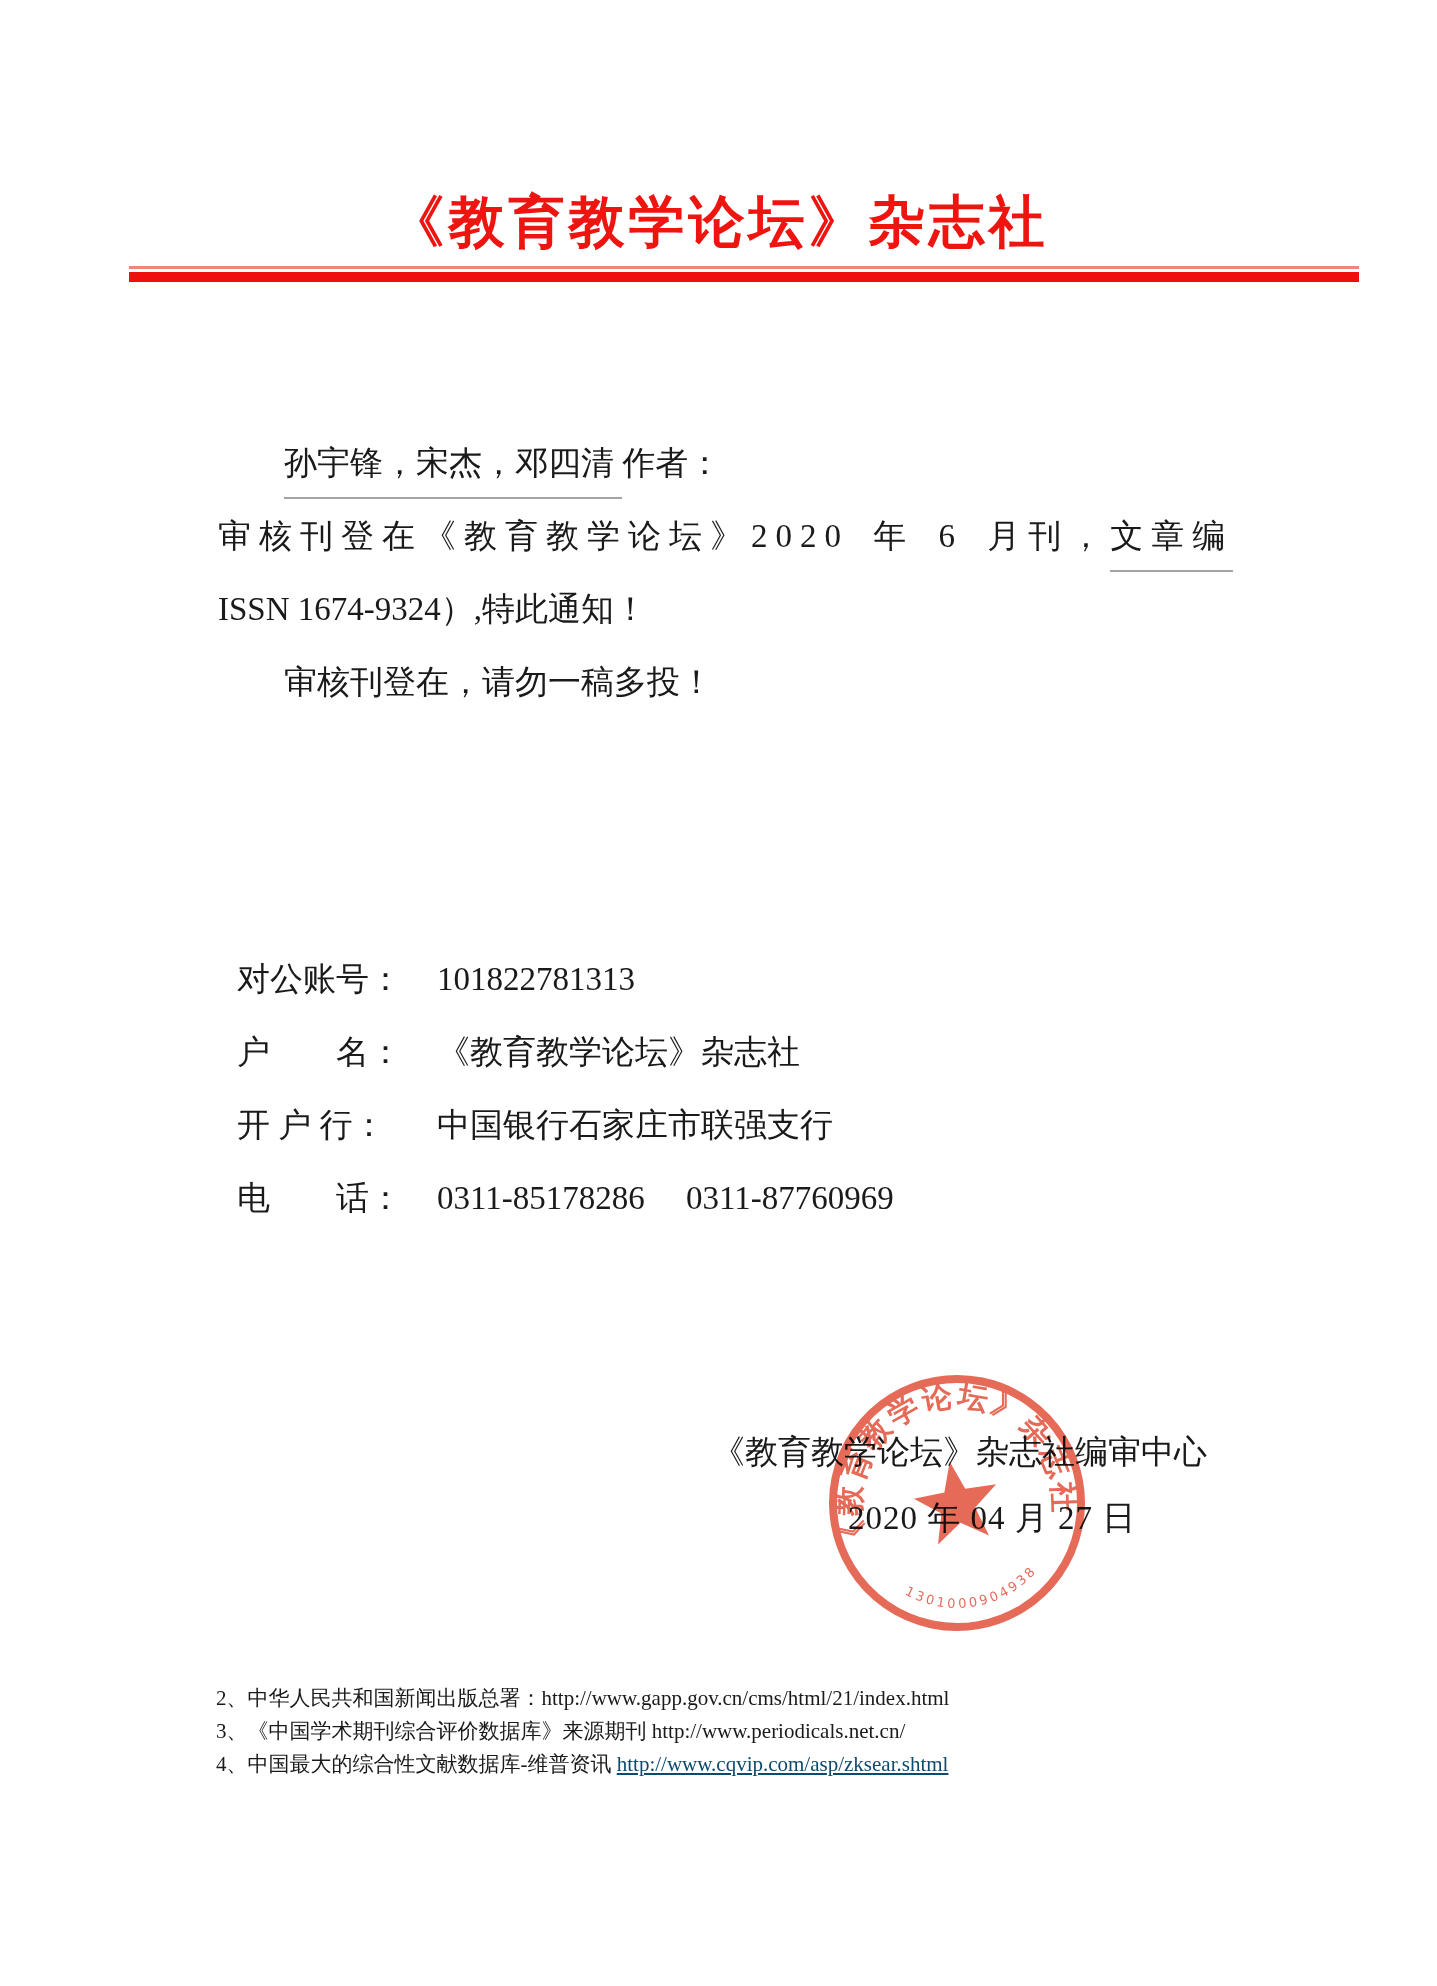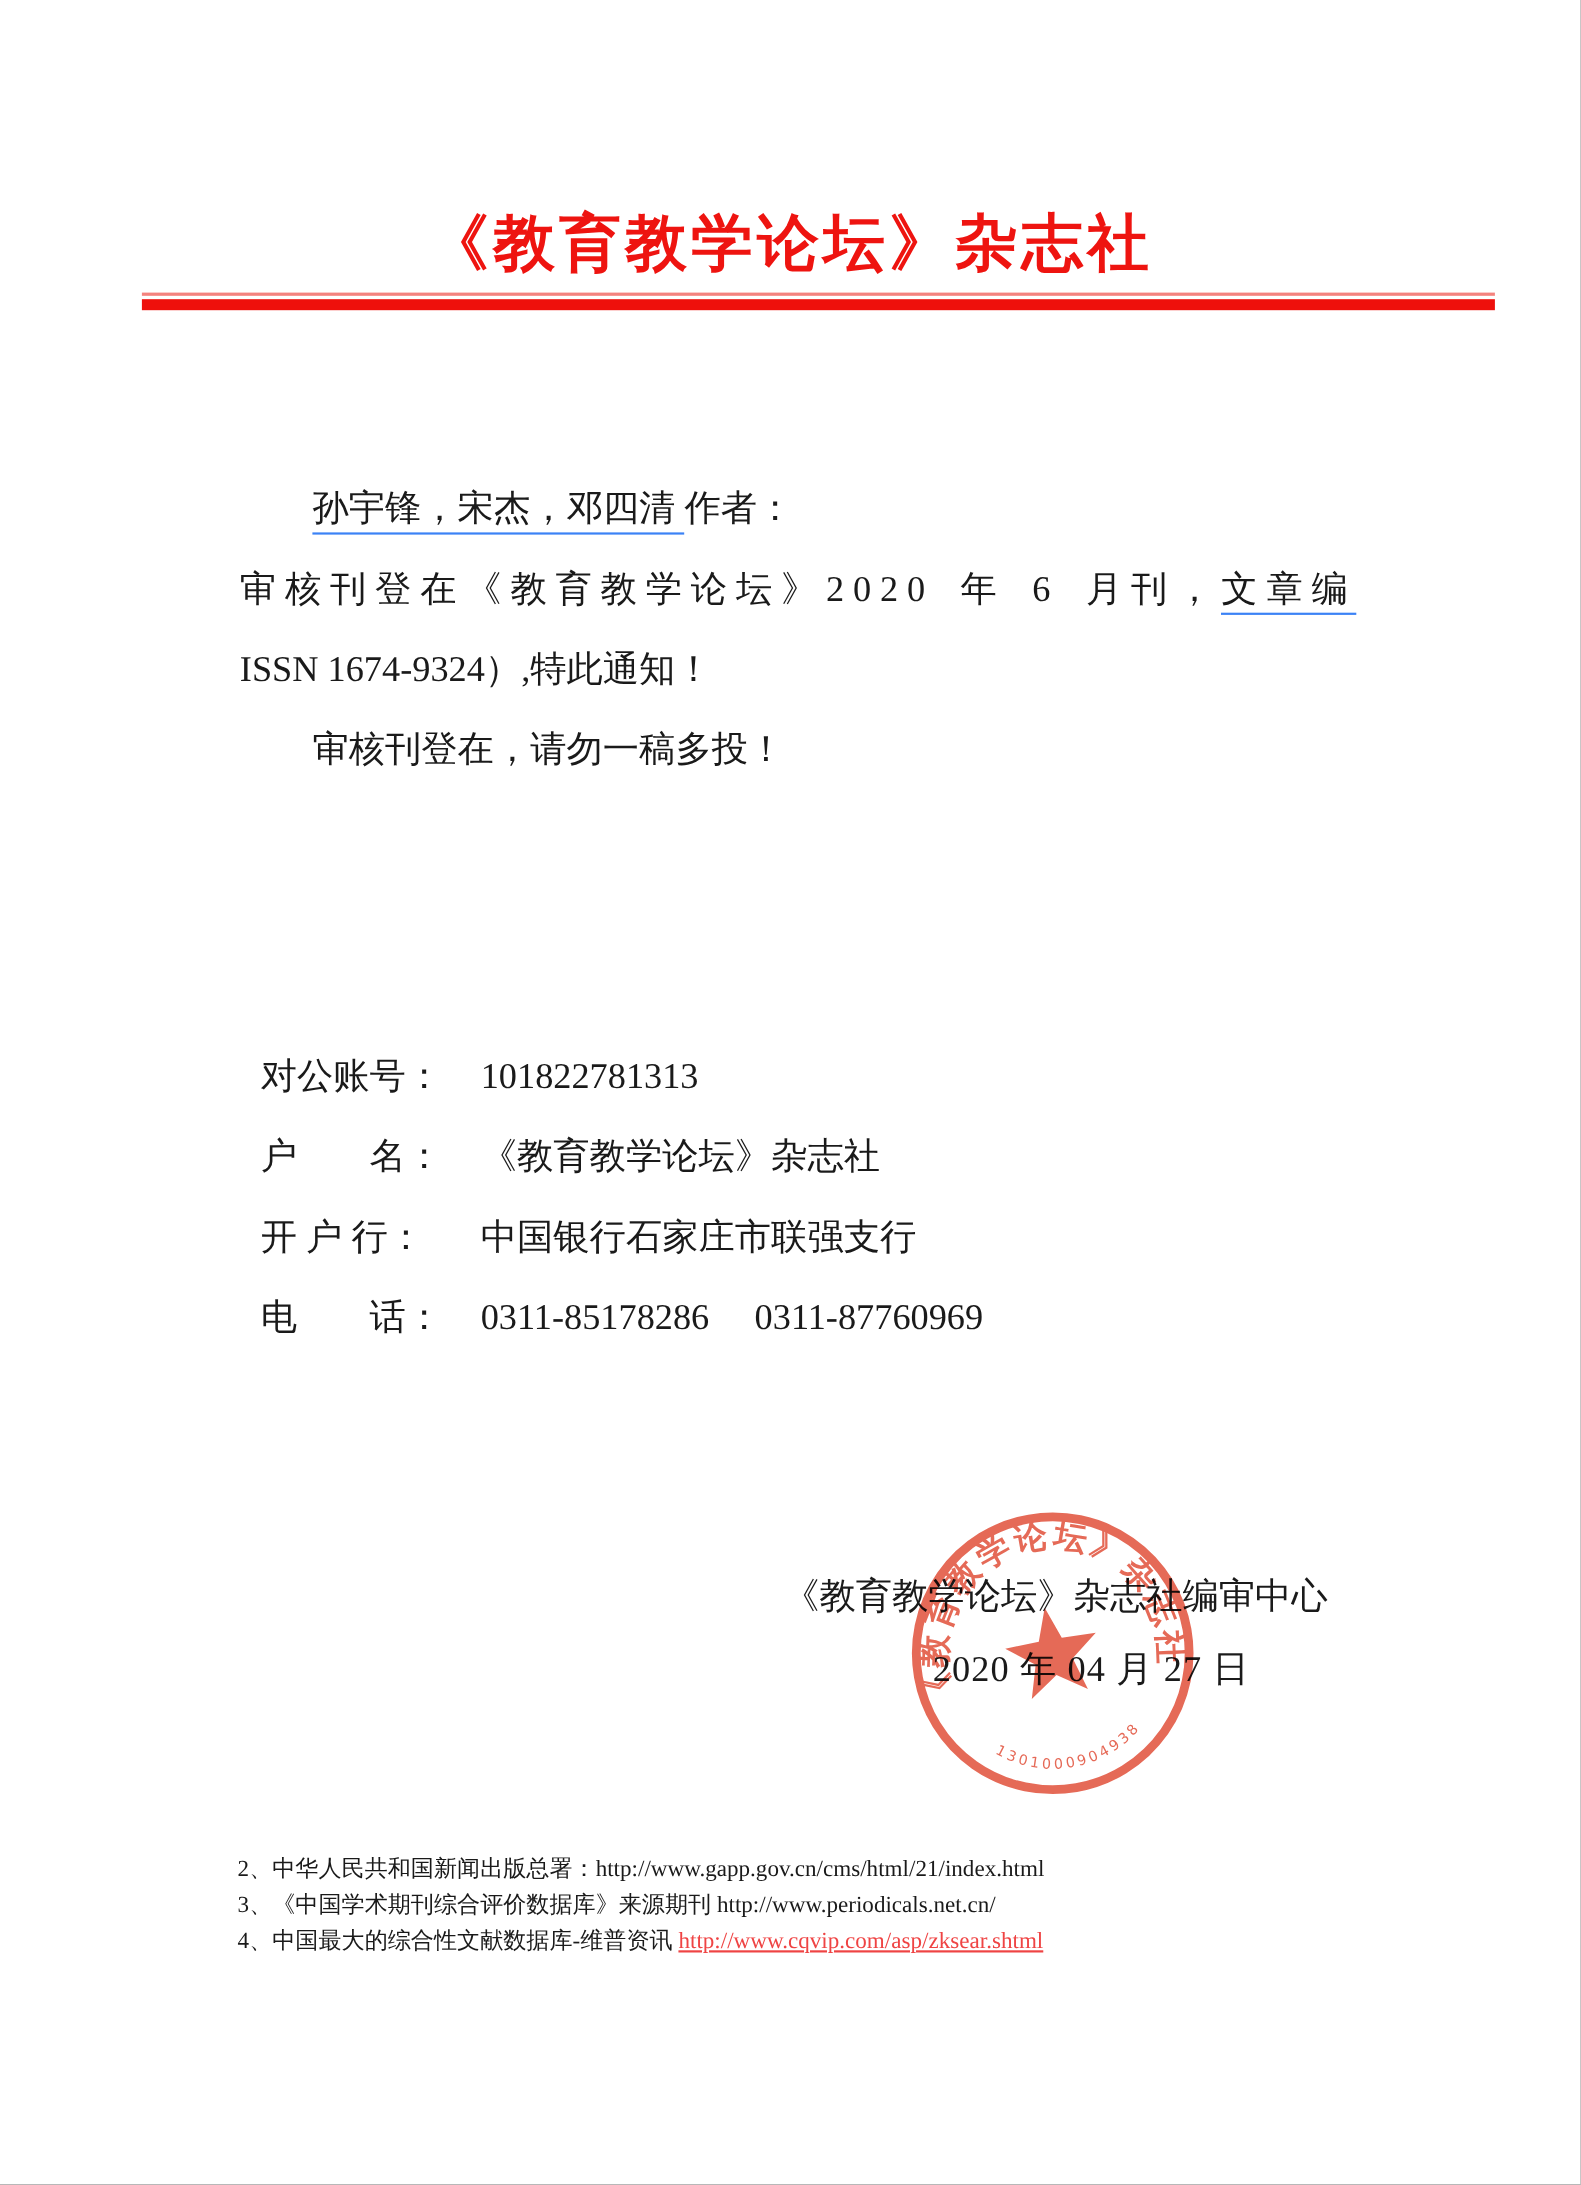--- a/index.html
+++ b/index.html
@@ -34,21 +34,21 @@
     margin:0;
   }
   
   .body-block{
     position:absolute;left:218px;top:427px;width:1008px;
     font-size:33px;
   }
   .body-line{height:73px;line-height:73px;white-space:nowrap;}
   .body-line.indent{text-indent:66px;}
   .body-line.spread{letter-spacing:8px;word-spacing:8px;}
-  .u{border-bottom:2px solid #3b82f6;padding-bottom:3px;}
+  .u{border-bottom:2px solid #a3a3a3;padding-bottom:16px;}
   
   .account-block{
     position:absolute;left:218px;top:943px;width:1008px;
     font-size:33px;
   }
   .account-row{height:73px;line-height:73px;white-space:nowrap;}
   .account-label{display:inline-block;width:200px;margin-left:19px;}
   
   .sig-org{
     position:absolute;left:712px;top:1434px;
@@ -64,21 +64,21 @@
     opacity:.88;
     mix-blend-mode:multiply;
     transform:rotate(-10deg);
   }
   
   .footer-block{
     position:absolute;left:216px;top:1682px;width:1100px;
     font-size:21px;
   }
   .footer-line{height:33px;line-height:33px;white-space:nowrap;}
-  .footer-link{color:#ef4444;text-decoration:underline;cursor:pointer;}
+  .footer-link{color:#0c4a6e;text-decoration:underline;cursor:pointer;}
 </style>
 </head>
 <body>
 
 <div class="page">
 
   <h1 class="journal-title">《教育教学论坛》杂志社</h1>
 
   <div class="title-rule">
     <div class="rule-thin"></div>

